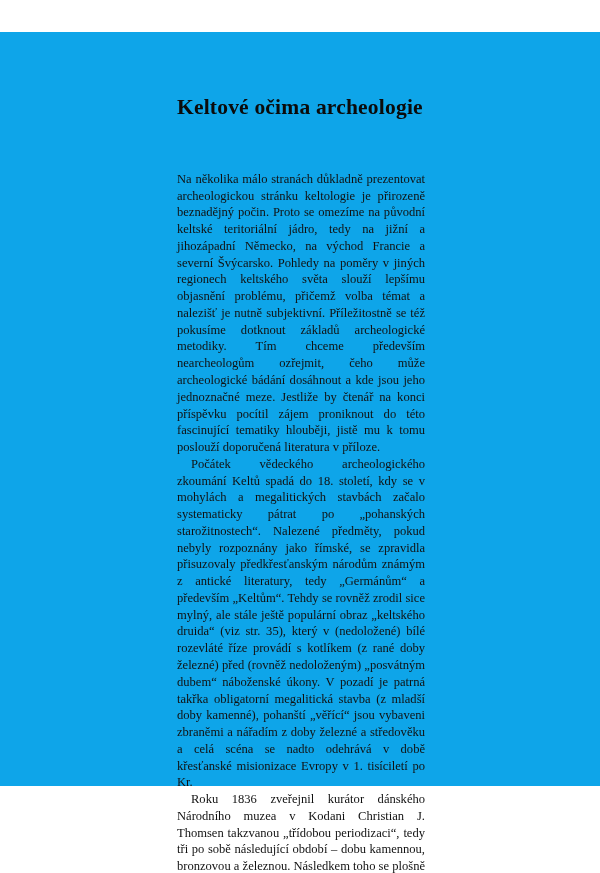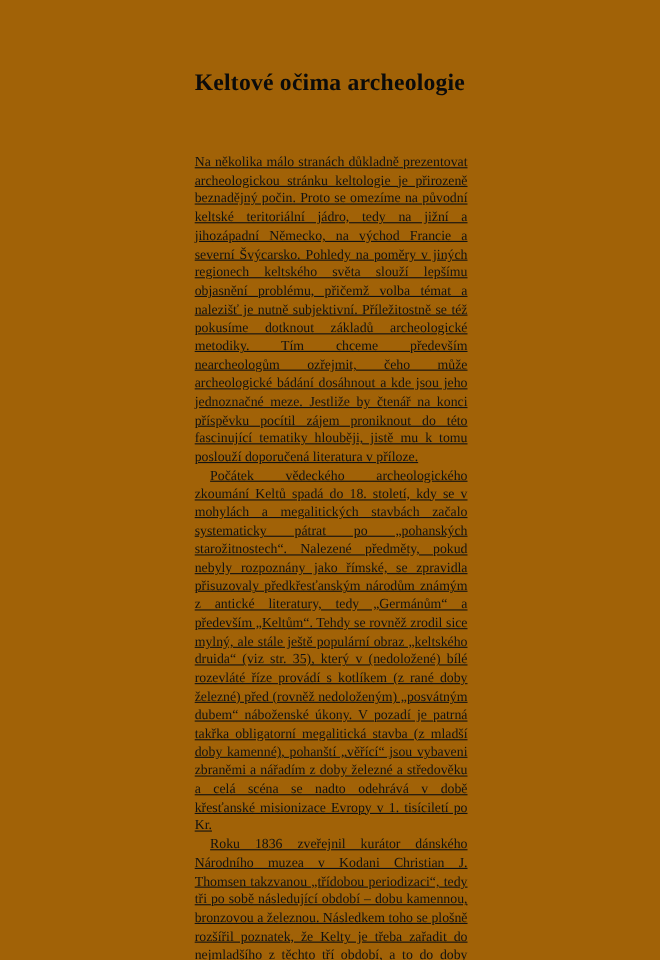--- a/index.html
+++ b/index.html
@@ -13,23 +13,24 @@
     height: 873px;
     overflow: hidden;
     font-family: "Liberation Serif", "DejaVu Serif", serif;
     color: #0d0d0d;
     -webkit-font-smoothing: antialiased;
   }
 
   .page {
     position: relative;
     width: 600px;
-    height: 873px;
-    background: #a16207;
+    height: 754px;
+    background: #0ea5e9;
     box-sizing: border-box;
+    margin-top: 32px;
   }
 
   .content-block {
     position: absolute;
     left: 177px;
     top: 0;
     width: 248px;
   }
 
   .page-title {
@@ -50,21 +51,20 @@
   }
 
   .para {
     margin: 0;
     font-size: 12.55px;
     line-height: 16.77px;
     text-align: justify;
     text-justify: inter-word;
     hyphens: none;
     color: #111111;
-    text-decoration: underline;
   }
 
   .para + .para {
     text-indent: 14px;
   }
 </style>
 </head>
 <body>
 
 <div class="page">

